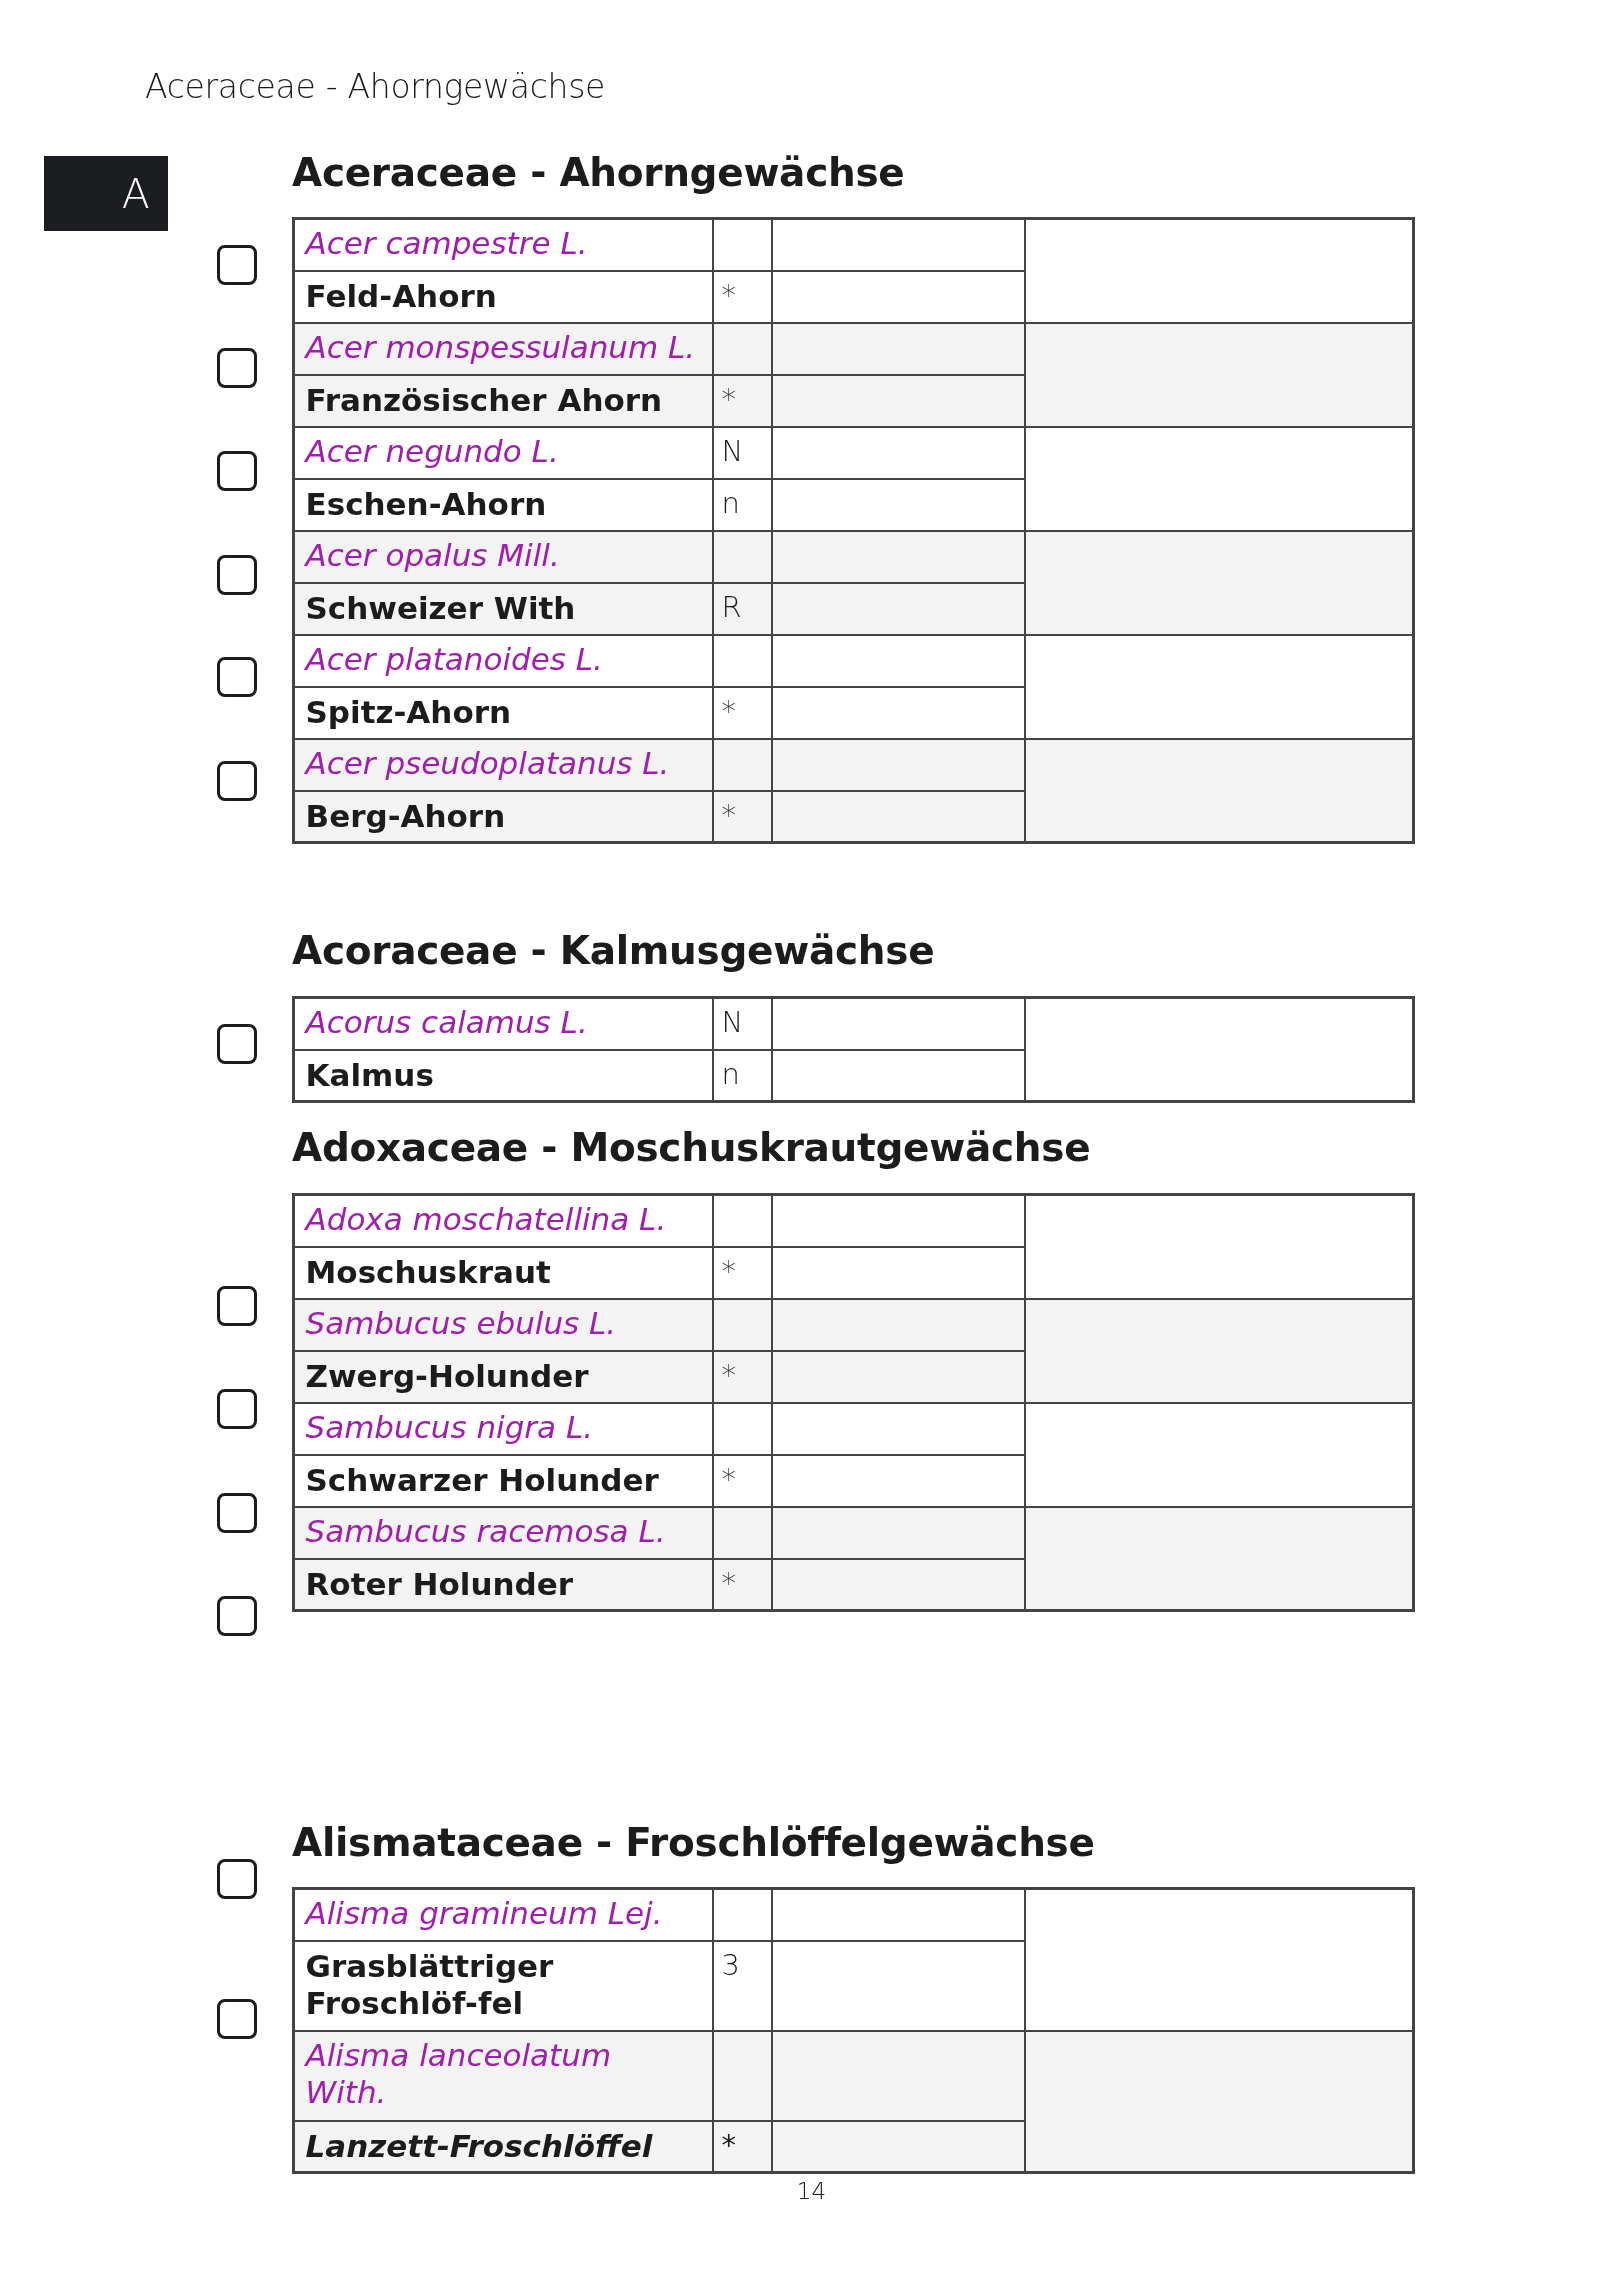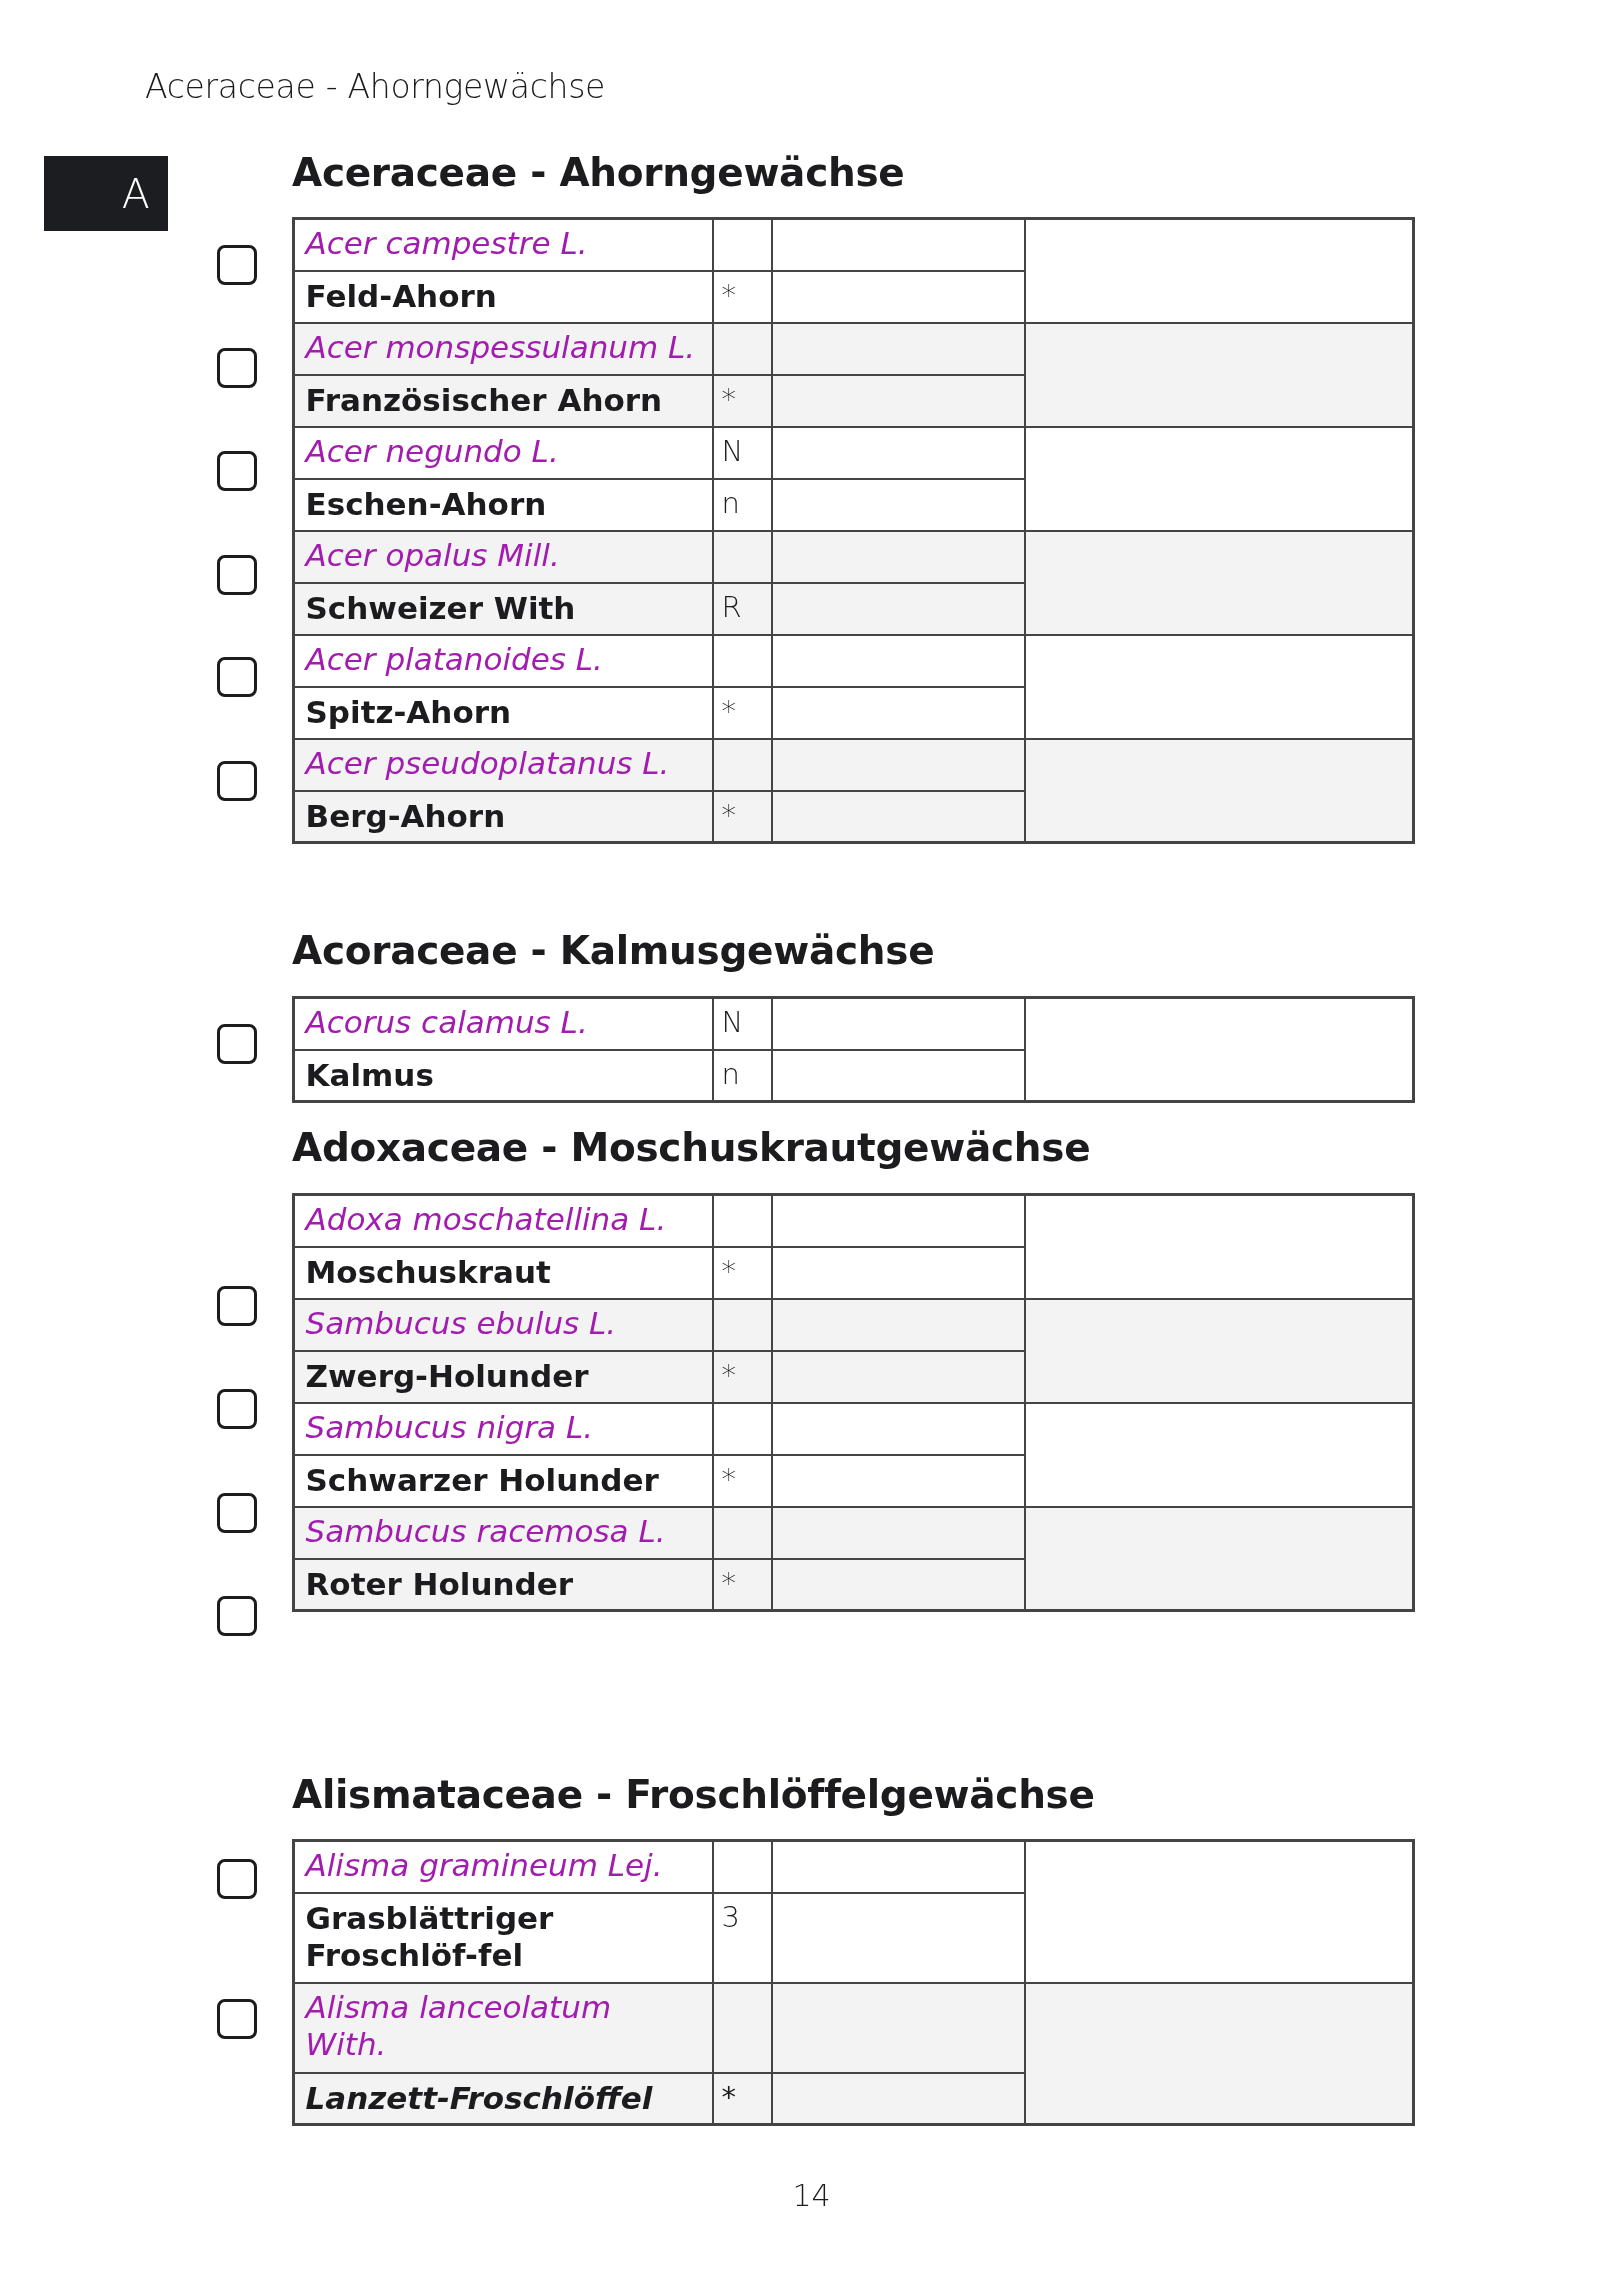--- a/index.html
+++ b/index.html
@@ -10,21 +10,21 @@
   .section { position:absolute; left:292px; width:1119px; }
   .section-title { font-size:39px; font-weight:bold; letter-spacing:-0.3px; margin:0; height:52px; line-height:46px; white-space:nowrap; }
   table.species { position:absolute; left:0; border-collapse:collapse; width:1119px; table-layout:fixed; border:3.3px solid #444; }
   table.species td { border:2.6px solid #444; padding:0 10.5px; font-size:31px; vertical-align:top; line-height:37px; }
   table.species tr.g td { background:#f3f3f3; }
   col.c-name { width:419px; } col.c-status { width:59px; } col.c-blank { width:253px; } col.c-notes { width:389px; }
   .sci { font-style:italic; font-weight:300; color:#a21caf; padding-top:5.2px !important; }
   .common { font-weight:bold; padding-top:6.5px !important; }
   td.status { font-size:29px !important; padding:5.2px 7.9px 0 !important; font-weight:300; }
   .checkbox { position:absolute; left:217px; width:40px; height:40px; border:3.3px solid #1c1c1e; border-radius:7.9px; box-sizing:border-box; background:#fff; cursor:pointer; }
-  .page-number { position:absolute; left:0; width:1623px; top:2178px; text-align:center; font-size:30px; font-weight:300; }
+  .page-number { position:absolute; left:0; width:1623px; top:2178px; text-align:center; font-size:23px; font-weight:300; }
 </style>
 </head>
 <body>
 
 <div class="running-header">Aceraceae - Ahorngewächse</div>
 <div class="letter-tab">
     <span>A</span>
   </div>
 
 <div class="section" style="top:150px;">
@@ -183,21 +183,21 @@
         </tr>
         <tr class="g" style="height: 52px;">
           <td class="common">Roter Holunder</td>
           <td class="status">*</td>
           <td></td>
         </tr>
       </tbody>
   </table>
 </div>
 
-<div class="section" style="top:1772px;">
+<div class="section" style="top:1820px;">
   <h2 class="section-title">Alismataceae - Froschlöffelgewächse</h2>
   <table class="species" style="top:67px;">
     <colgroup>
         <col class="c-name">
         <col class="c-status">
         <col class="c-blank">
         <col class="c-notes">
       </colgroup>
     <tbody>
         <tr class="" style="height: 52px;">

